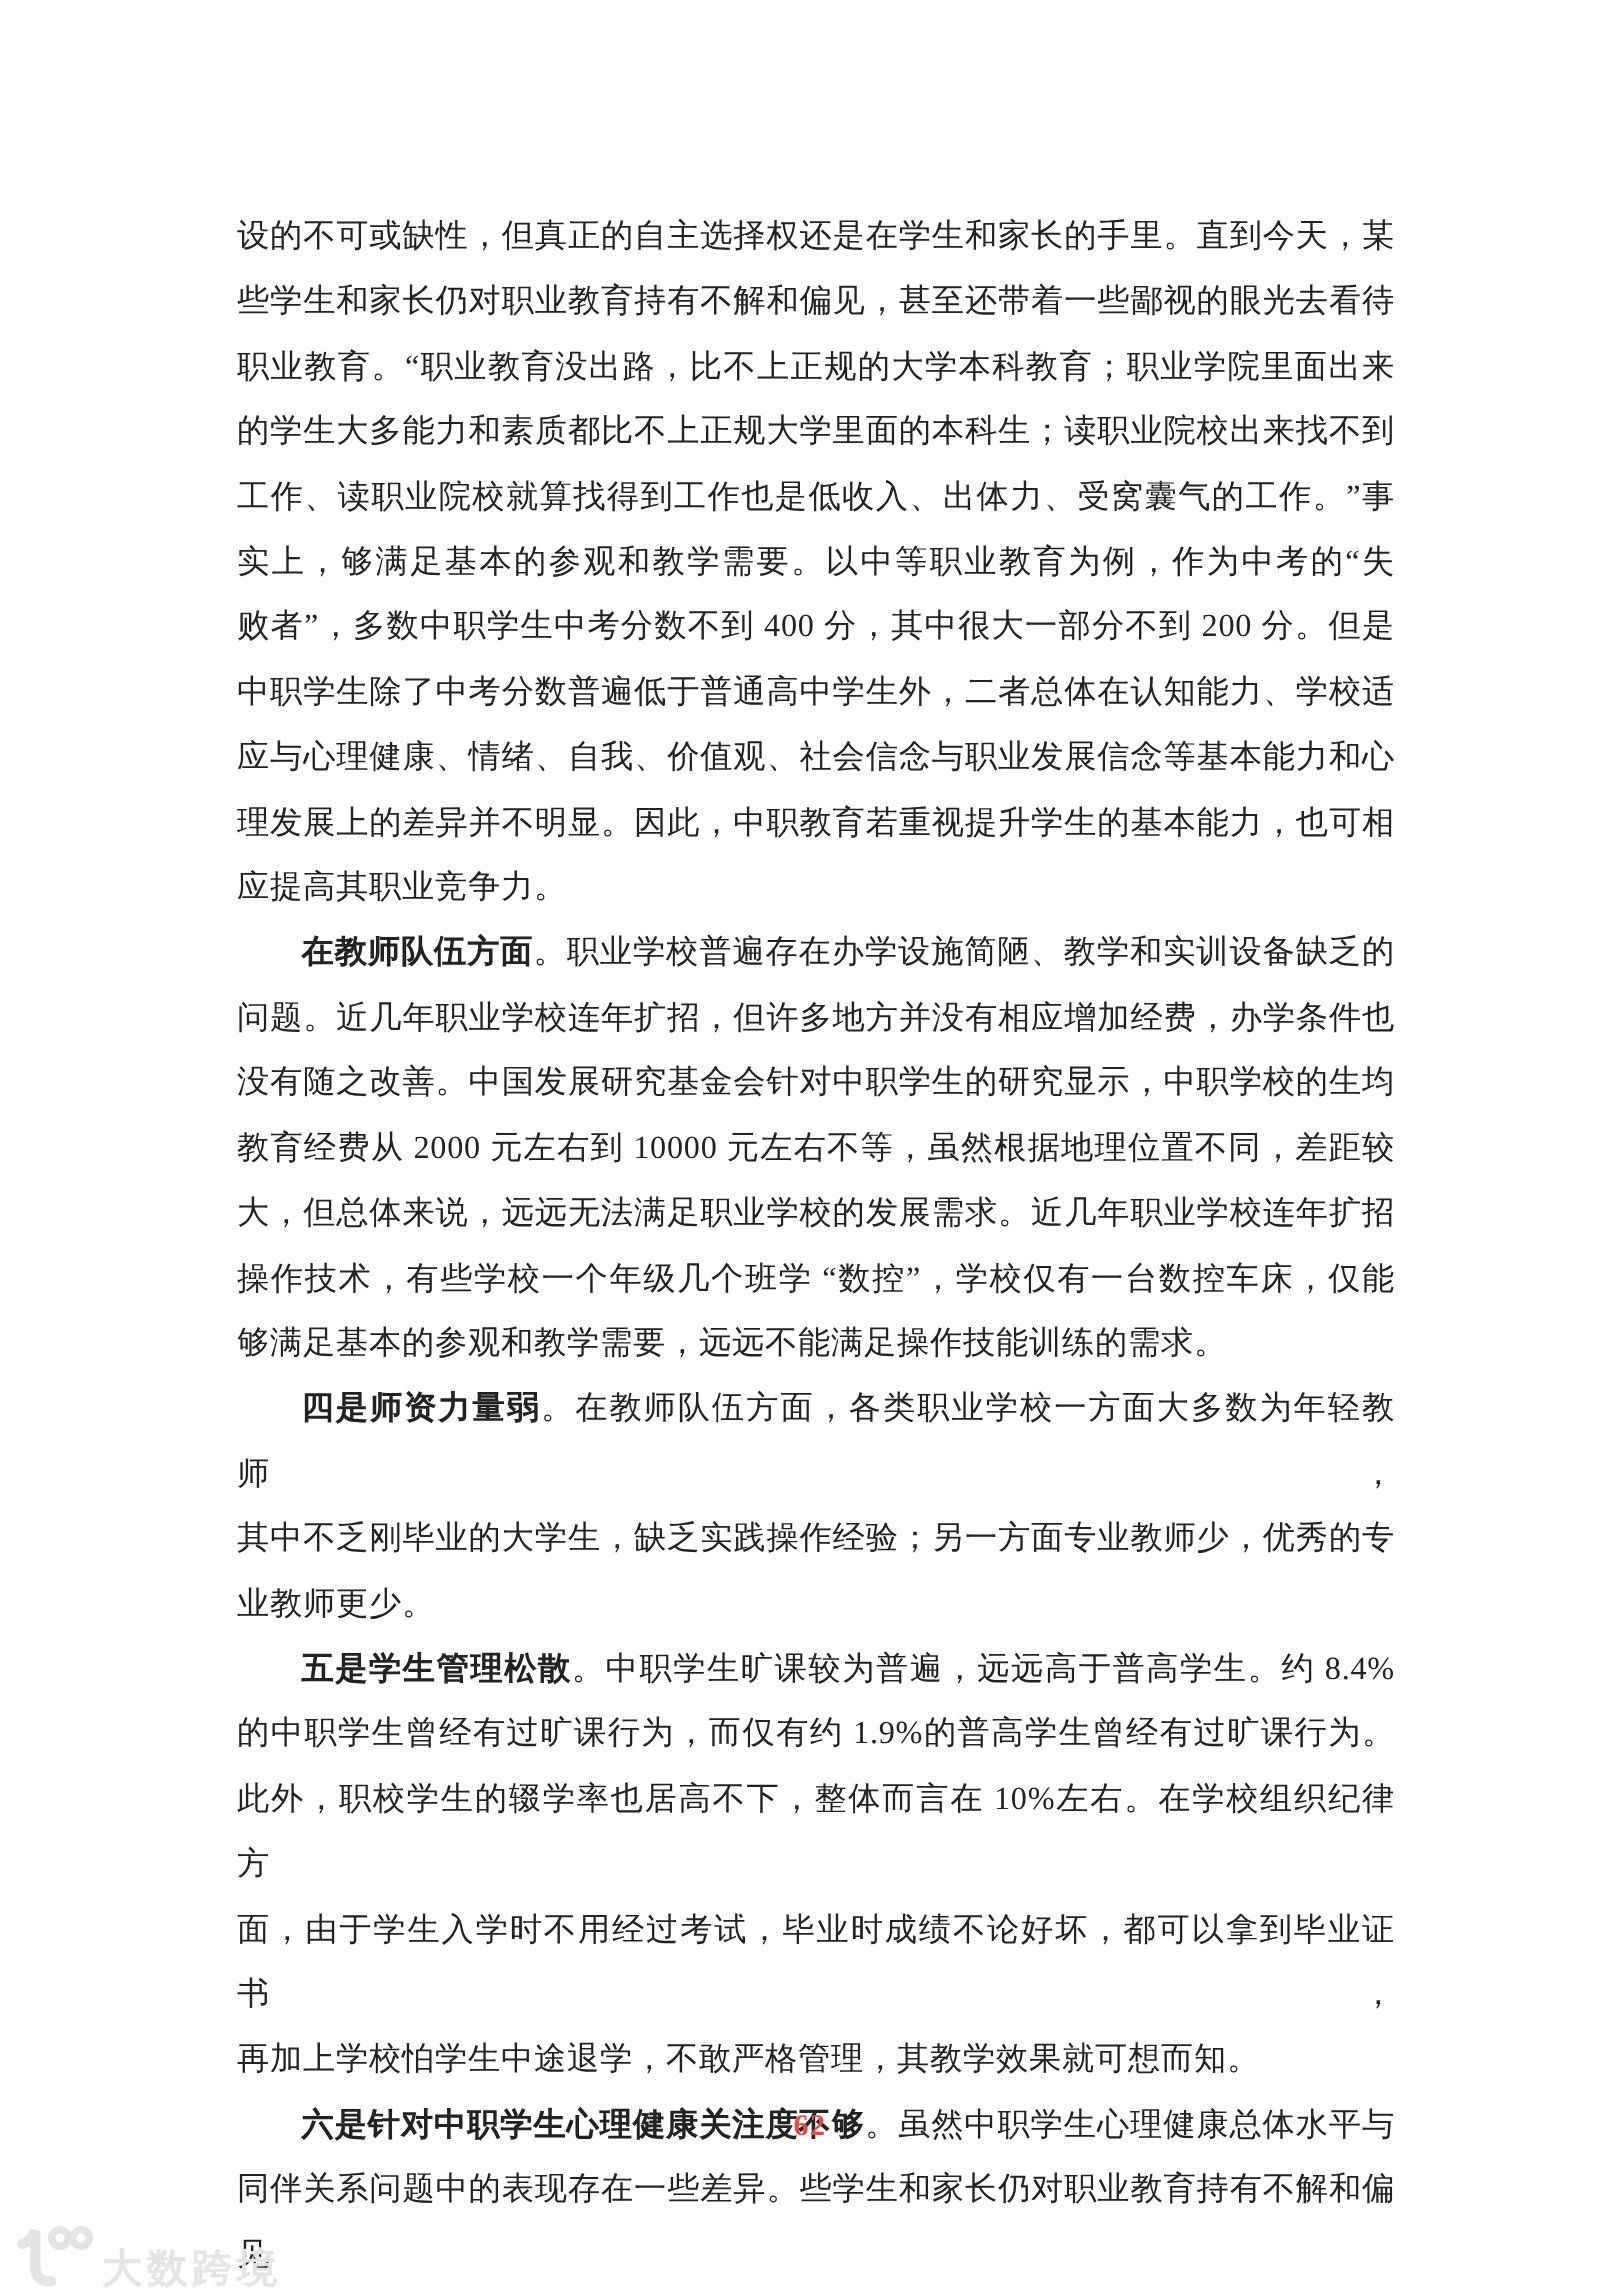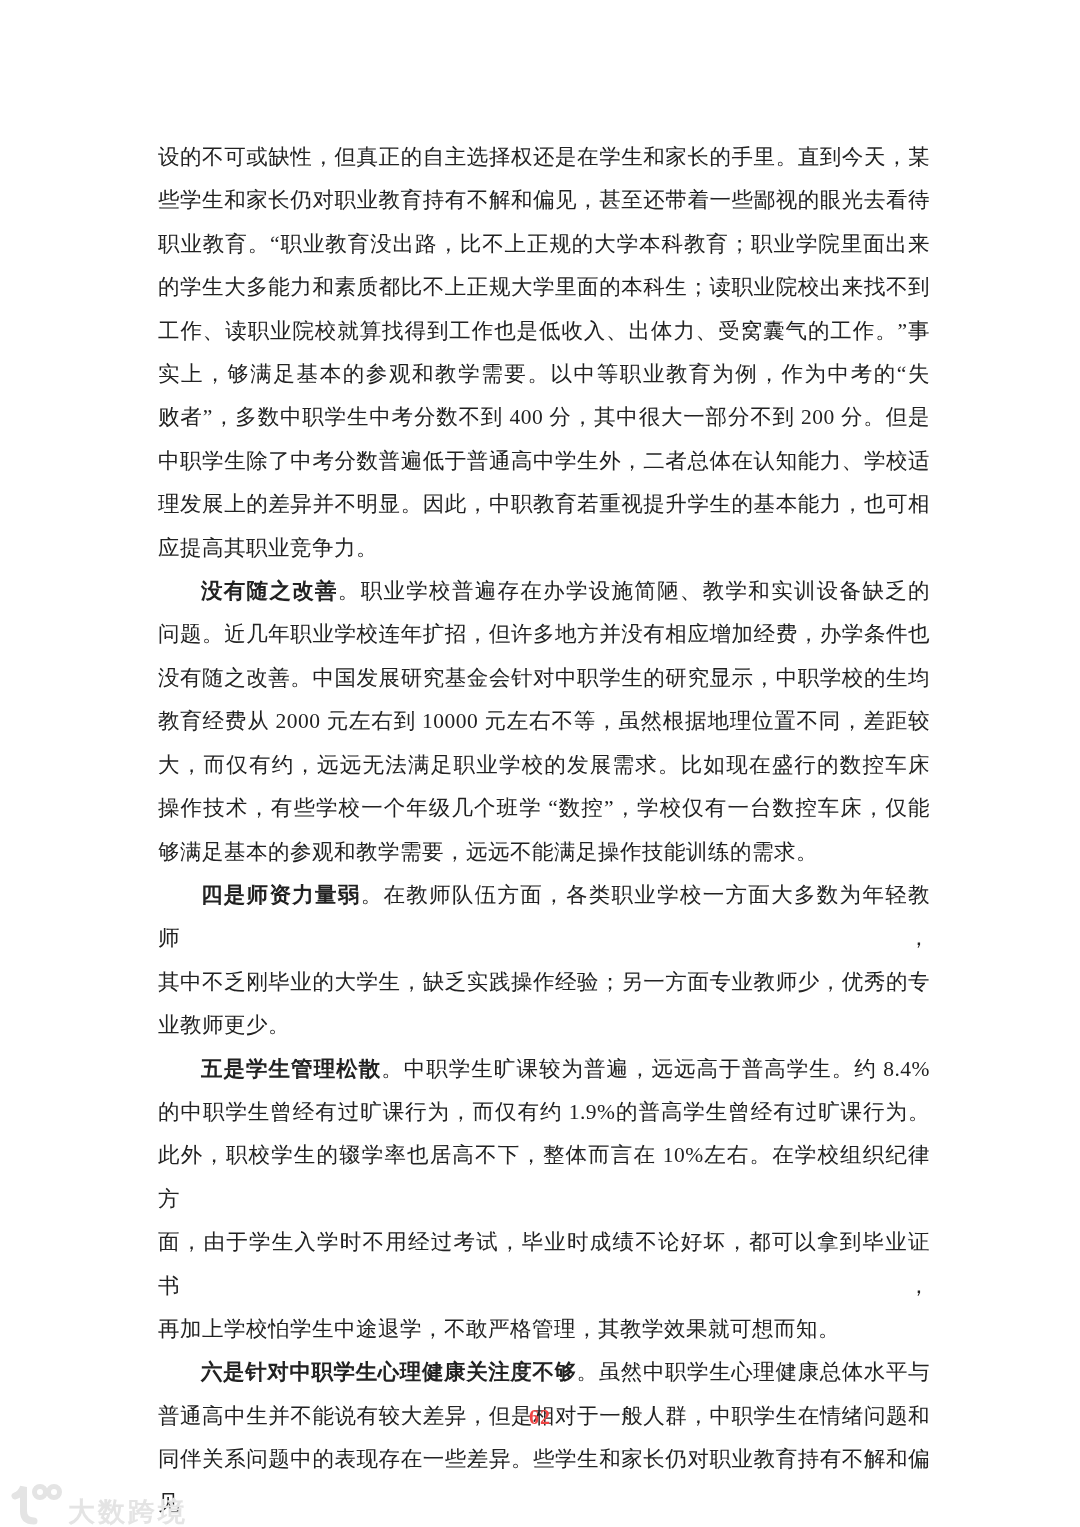--- a/index.html
+++ b/index.html
@@ -76,39 +76,39 @@
 
   <div class="text-block" id="text-block">
       <div class="line"><span>设的不可或缺性，但真正的自主选择权还是在学生和家长的手里。直到今天，某</span></div>
       <div class="line"><span>些学生和家长仍对职业教育持有不解和偏见，甚至还带着一些鄙视的眼光去看待</span></div>
       <div class="line"><span>职业教育。“职业教育没出路，比不上正规的大学本科教育；职业学院里面出来</span></div>
       <div class="line"><span>的学生大多能力和素质都比不上正规大学里面的本科生；读职业院校出来找不到</span></div>
       <div class="line"><span>工作、读职业院校就算找得到工作也是低收入、出体力、受窝囊气的工作。”事</span></div>
       <div class="line"><span>实上，够满足基本的参观和教学需要。以中等职业教育为例，作为中考的“失</span></div>
       <div class="line"><span>败者”，多数中职学生中考分数不到 400 分，其中很大一部分不到 200 分。但是</span></div>
       <div class="line"><span>中职学生除了中考分数普遍低于普通高中学生外，二者总体在认知能力、学校适</span></div>
+      <div class="line"><span>应与心理健康、情绪、自我、价值观、社会信念与职业发展信念等基本能力和心</span></div>
       <div class="line"><span>理发展上的差异并不明显。因此，中职教育若重视提升学生的基本能力，也可相</span></div>
       <div class="line last"><span>应提高其职业竞争力。</span></div>
-      <div class="line indent"><span class="bold">没有随之改善</span><span>。职业学校普遍存在办学设施简陋、教学和实训设备缺乏的</span></div>
+      <div class="line indent"><span class="bold">在教师队伍方面</span><span>。职业学校普遍存在办学设施简陋、教学和实训设备缺乏的</span></div>
       <div class="line"><span>问题。近几年职业学校连年扩招，但许多地方并没有相应增加经费，办学条件也</span></div>
       <div class="line"><span>没有随之改善。中国发展研究基金会针对中职学生的研究显示，中职学校的生均</span></div>
       <div class="line"><span>教育经费从 2000 元左右到 10000 元左右不等，虽然根据地理位置不同，差距较</span></div>
-      <div class="line"><span>大，而仅有约，远远无法满足职业学校的发展需求。比如现在盛行的数控车床</span></div>
+      <div class="line"><span>大，但总体来说，远远无法满足职业学校的发展需求。近几年职业学校连年扩招</span></div>
       <div class="line"><span>操作技术，有些学校一个年级几个班学 “数控”，学校仅有一台数控车床，仅能</span></div>
       <div class="line last"><span>够满足基本的参观和教学需要，远远不能满足操作技能训练的需求。</span></div>
       <div class="line indent"><span class="bold">四是师资力量弱</span><span>。在教师队伍方面，各类职业学校一方面大多数为年轻教师，</span></div>
       <div class="line"><span>其中不乏刚毕业的大学生，缺乏实践操作经验；另一方面专业教师少，优秀的专</span></div>
       <div class="line last"><span>业教师更少。</span></div>
       <div class="line indent"><span class="bold">五是学生管理松散</span><span>。中职学生旷课较为普遍，远远高于普高学生。约 8.4%</span></div>
       <div class="line"><span>的中职学生曾经有过旷课行为，而仅有约 1.9%的普高学生曾经有过旷课行为。</span></div>
       <div class="line"><span>此外，职校学生的辍学率也居高不下，整体而言在 10%左右。在学校组织纪律方</span></div>
       <div class="line"><span>面，由于学生入学时不用经过考试，毕业时成绩不论好坏，都可以拿到毕业证书，</span></div>
       <div class="line last"><span>再加上学校怕学生中途退学，不敢严格管理，其教学效果就可想而知。</span></div>
       <div class="line indent"><span class="bold">六是针对中职学生心理健康关注度不够</span><span>。虽然中职学生心理健康总体水平与</span></div>
-      <div class="line"><span>普通高中生并不能说有较大差异，但是相对于一般人群，中职学生在情绪问题和</span></div>
       <div class="line"><span>同伴关系问题中的表现存在一些差异。些学生和家长仍对职业教育持有不解和偏见</span></div>
     </div>
 
   <div class="page-number">62</div>
 
   <div class="watermark">
     <svg width="54" height="42" viewBox="0 0 54 42">
       <path d="M7 13 Q13 11 15.5 4 L15.5 28 Q15.5 38 26 38" fill="none" stroke="#e4e4e4" stroke-width="7" stroke-linecap="round"></path>
       <circle cx="32" cy="9" r="5.5" fill="none" stroke="#e4e4e4" stroke-width="5"></circle>
       <circle cx="46" cy="9" r="5.5" fill="none" stroke="#e4e4e4" stroke-width="5"></circle>

